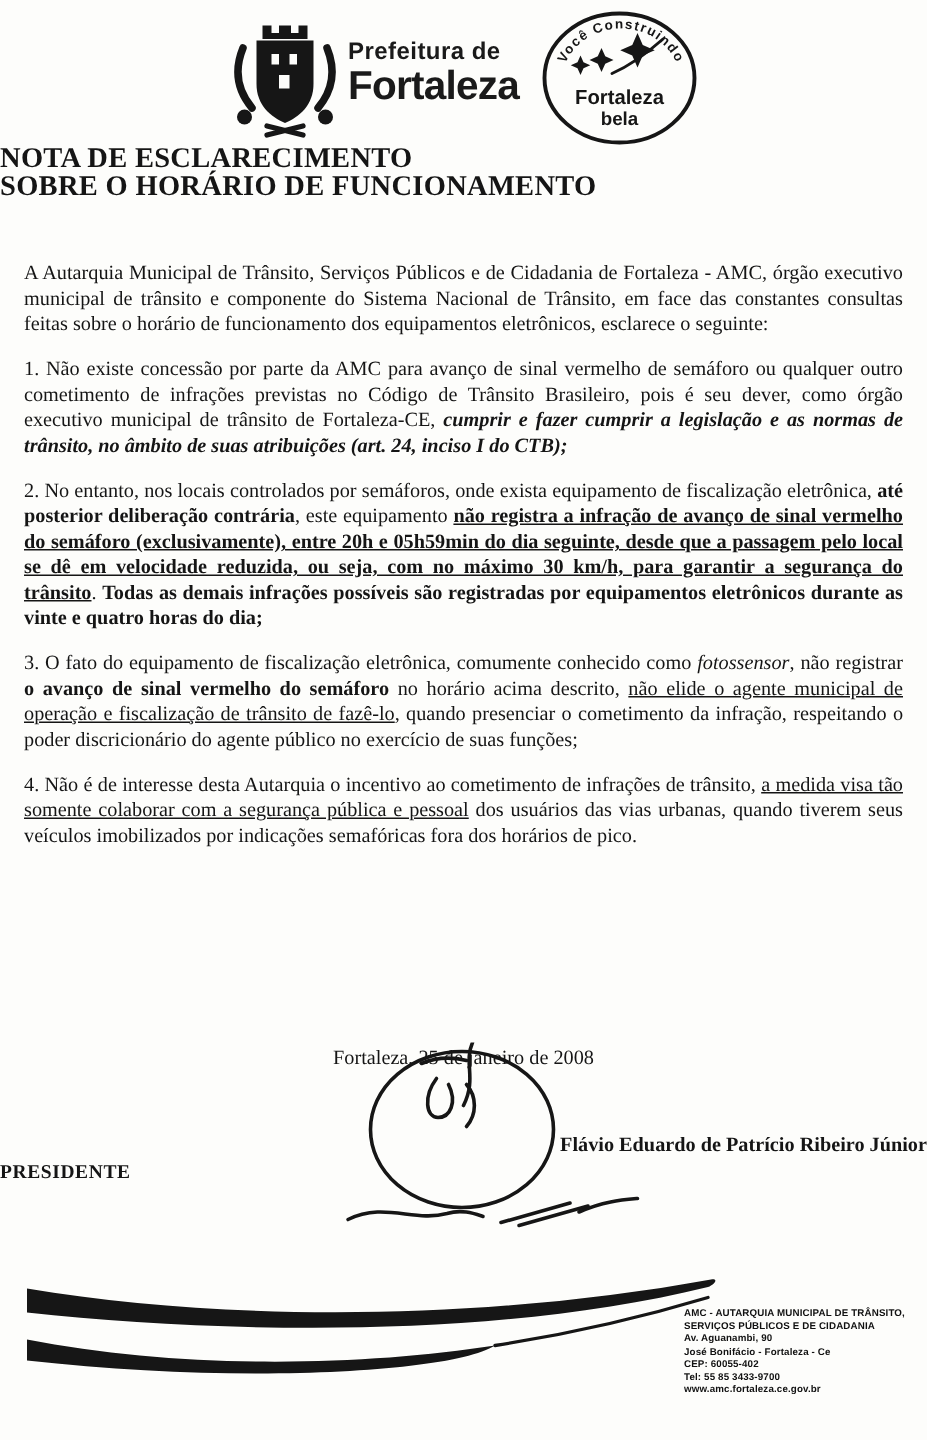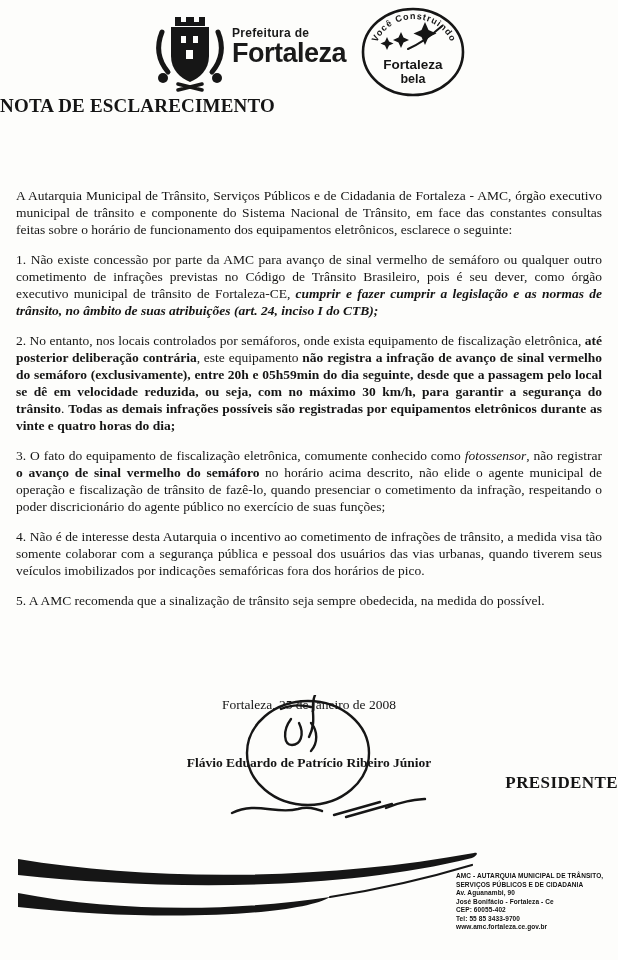--- a/index.html
+++ b/index.html
@@ -5,35 +5,35 @@
   html,body{margin:0;padding:0;background:#e8e8e8;}
   .page{
     position:relative; width:618px; height:960px; margin:0 auto;
     background:#fdfdfb; overflow:hidden; color:#151515;
     font-family:"Liberation Serif", serif;
   }
   
   .city-logo{position:absolute; left:150px; top:14px; display:flex;}
   .crest{width:80px; height:78px;}
   .city-text{position:absolute; left:82px; top:12px; font-family:"Liberation Sans", sans-serif; font-weight:bold; color:#1a1a1a; white-space:nowrap;}
-  .city-text .small{font-size:12px; letter-spacing:.3px;}
+  .city-text .small{font-size:16px; letter-spacing:.3px;}
   .city-text .big{font-size:27px; letter-spacing:-.5px; margin-top:-2px;}
   .stamp{position:absolute; left:358px; top:6px; width:110px; height:92px;}
   
   .title{position:absolute; top:96px; left:0; width:100%; text-align:left; font-weight:bold; font-size:19px; line-height:19px; letter-spacing:.2px;}
   
-  .body{position:absolute; top:187px; left:16px; width:586px; font-size:13.5px; line-height:17px; text-align:justify;}
+  .body{position:absolute; top:173px; left:16px; width:586px; font-size:13.5px; line-height:17px; text-align:justify;}
   .body p{margin:0 0 13px 0;}
   .b{font-weight:bold;}
   .i{font-style:italic;}
-  .u{}
+  .u{text-decoration:underline;}
   
   .date-line{position:absolute; top:697px; left:0; width:100%; text-align:center; font-size:13.5px;}
-  .sig-name{position:absolute; left:0; width:100%; text-align:center; font-weight:bold; font-size:13.5px;}
-  .sig-role{position:absolute; left:0; width:100%; text-align:right; font-weight:bold; font-size:17px; letter-spacing:.4px;}
+  .sig-name{position:absolute; left:0; width:100%; text-align:right; font-weight:bold; font-size:13.5px;}
+  .sig-role{position:absolute; left:0; width:100%; text-align:left; font-weight:bold; font-size:13px; letter-spacing:.4px;}
   .sig1-name{top:755px;}
   .sig1-role{top:773px;}
   .sig2-name{top:818px;}
   .sig2-role{top:835px;}
   .scribble{position:absolute; left:243px; top:695px; width:130px; height:112px; pointer-events:none;}
   .flourish{position:absolute; left:228px; top:797px; width:200px; height:22px; pointer-events:none;}
   
   .swoosh{position:absolute; left:0; top:847px; width:490px; height:82px;}
   .footer{position:absolute; left:456px; top:872px; width:150px;
     font-family:"Liberation Sans", sans-serif; font-weight:bold;
@@ -80,29 +80,29 @@
         <path class="ink" d="M67 16 l3.5 8 8 3.5 -8 3.5 -3.5 8 -3.5 -8 -8 -3.5 8 -3.5 Z"></path>
         <path class="ink-stroke" stroke-width="2" d="M50 43 Q 66 36 84 20"></path>
       </g>
       <text x="55" y="63" text-anchor="middle" font-family="Liberation Sans, sans-serif" font-size="13.5" font-weight="bold" fill="#161616">Fortaleza</text>
       <text x="55" y="77" text-anchor="middle" font-family="Liberation Sans, sans-serif" font-size="12.5" font-weight="bold" fill="#161616">bela</text>
     </svg>
   </div>
 
   <div class="title">
     <div>NOTA DE ESCLARECIMENTO</div>
+    <div>SOBRE O HORÁRIO DE FUNCIONAMENTO</div>
   </div>
 
   <div class="body">
     <p><span>A Autarquia Municipal de Trânsito, Serviços Públicos e de Cidadania de Fortaleza - AMC, órgão executivo municipal de trânsito e componente do Sistema Nacional de Trânsito, em face das constantes consultas feitas sobre o horário de funcionamento dos equipamentos eletrônicos, esclarece o seguinte:</span></p>
     <p><span>1. Não existe concessão por parte da AMC para avanço de sinal vermelho de semáforo ou qualquer outro cometimento de infrações previstas no Código de Trânsito Brasileiro, pois é seu dever, como órgão executivo municipal de trânsito de Fortaleza-CE, </span><span class="b i">cumprir e fazer cumprir a legislação e as normas de trânsito, no âmbito de suas atribuições (art. 24, inciso I do CTB);</span></p>
     <p><span>2. No entanto, nos locais controlados por semáforos, onde exista equipamento de fiscalização eletrônica, </span><span class="b">até posterior deliberação contrária</span><span>, este equipamento </span><span class="b u">não registra a infração de avanço de sinal vermelho do semáforo (exclusivamente), entre 20h e 05h59min do dia seguinte, desde que a passagem pelo local se dê em velocidade reduzida, ou seja, com no máximo 30 km/h, para garantir a segurança do trânsito</span><span>. </span><span class="b">Todas as demais infrações possíveis são registradas por equipamentos eletrônicos durante as vinte e quatro horas do dia;</span></p>
     <p><span>3. O fato do equipamento de fiscalização eletrônica, comumente conhecido como </span><span class="i">fotossensor</span><span>, não registrar </span><span class="b">o avanço de sinal vermelho do semáforo</span><span> no horário acima descrito, </span><span class="u">não elide o agente municipal de operação e fiscalização de trânsito de fazê-lo</span><span>, quando presenciar o cometimento da infração, respeitando o poder discricionário do agente público no exercício de suas funções;</span></p>
     <p><span>4. Não é de interesse desta Autarquia o incentivo ao cometimento de infrações de trânsito, </span><span class="u">a medida visa tão somente colaborar com a segurança pública e pessoal</span><span> dos usuários das vias urbanas, quando tiverem seus veículos imobilizados por indicações semafóricas fora dos horários de pico.</span></p>
-    <p><span>5. A AMC recomenda que a sinalização de trânsito seja sempre obedecida, na medida do possível.</span></p>
   </div>
 
   <div class="date-line">Fortaleza, 25 de janeiro de 2008</div>
 
   <div class="sig-name sig1-name">Flávio Eduardo de Patrício Ribeiro Júnior</div>
   <div class="sig-role sig1-role">PRESIDENTE</div>
 
   <svg class="scribble" viewBox="0 0 130 112">
     <ellipse cx="65" cy="58" rx="61" ry="52" fill="none" stroke="#161616" stroke-width="2.4"></ellipse>
     <path class="ink-stroke" stroke-width="2.4" d="M72 0 C 66 14, 75 24, 66 42"></path>

